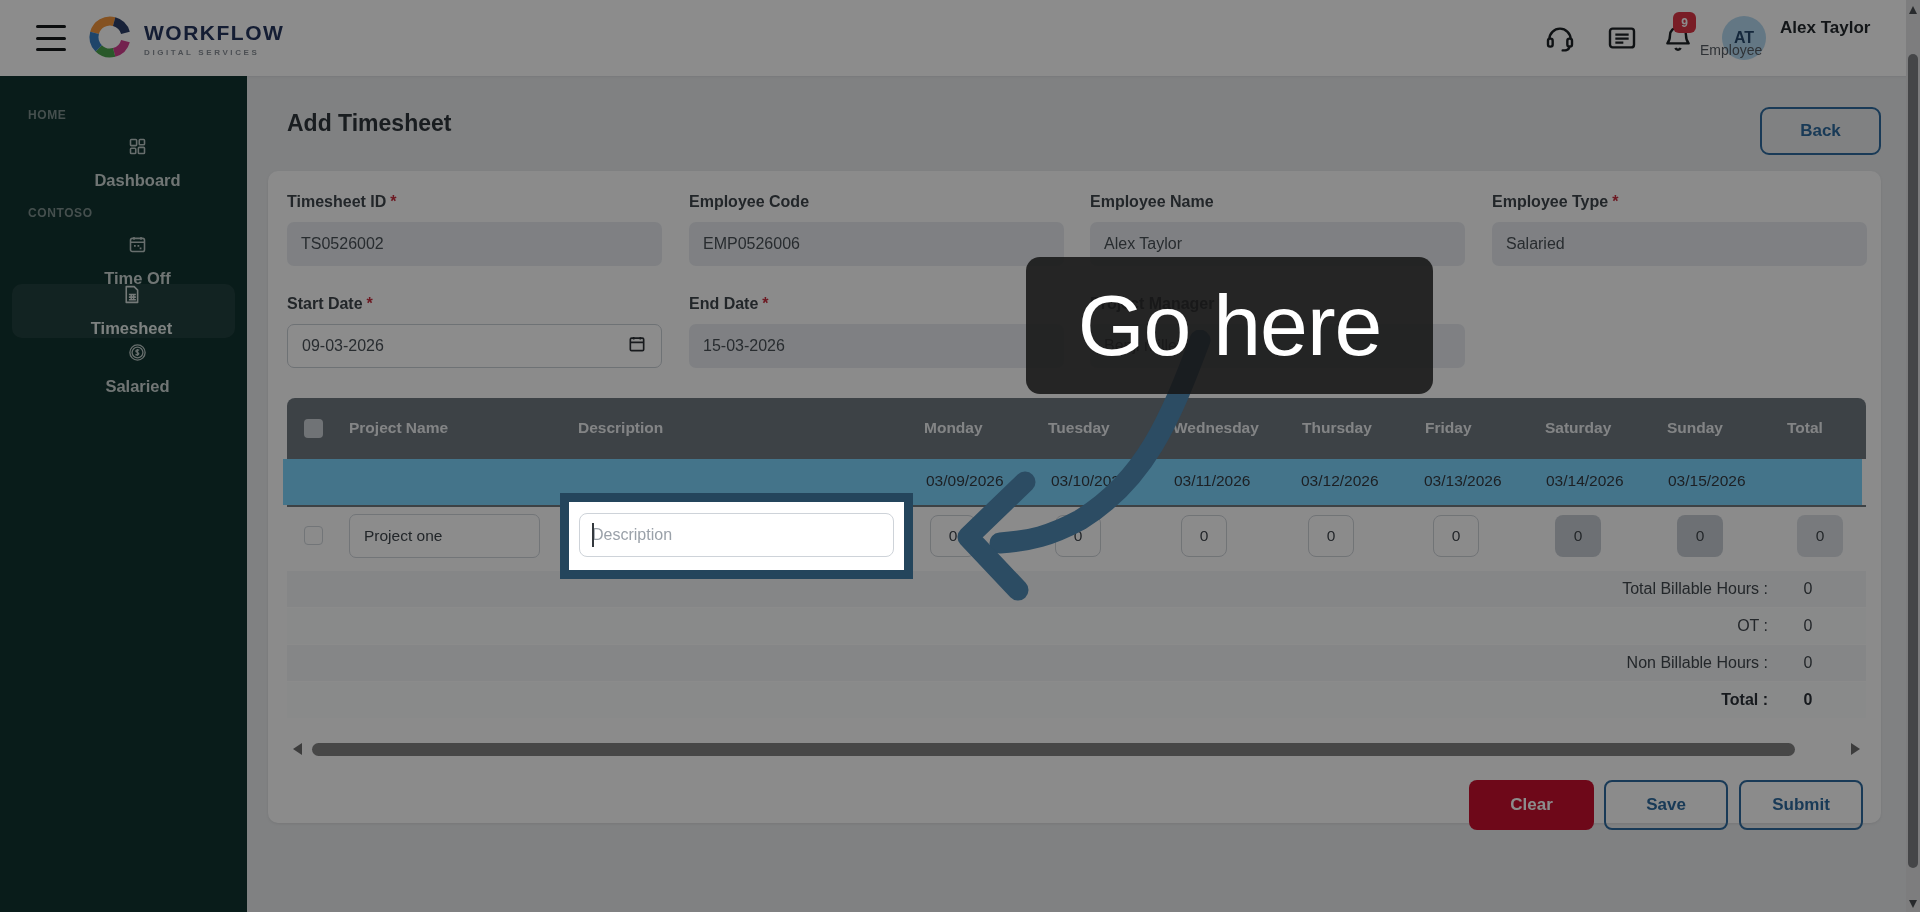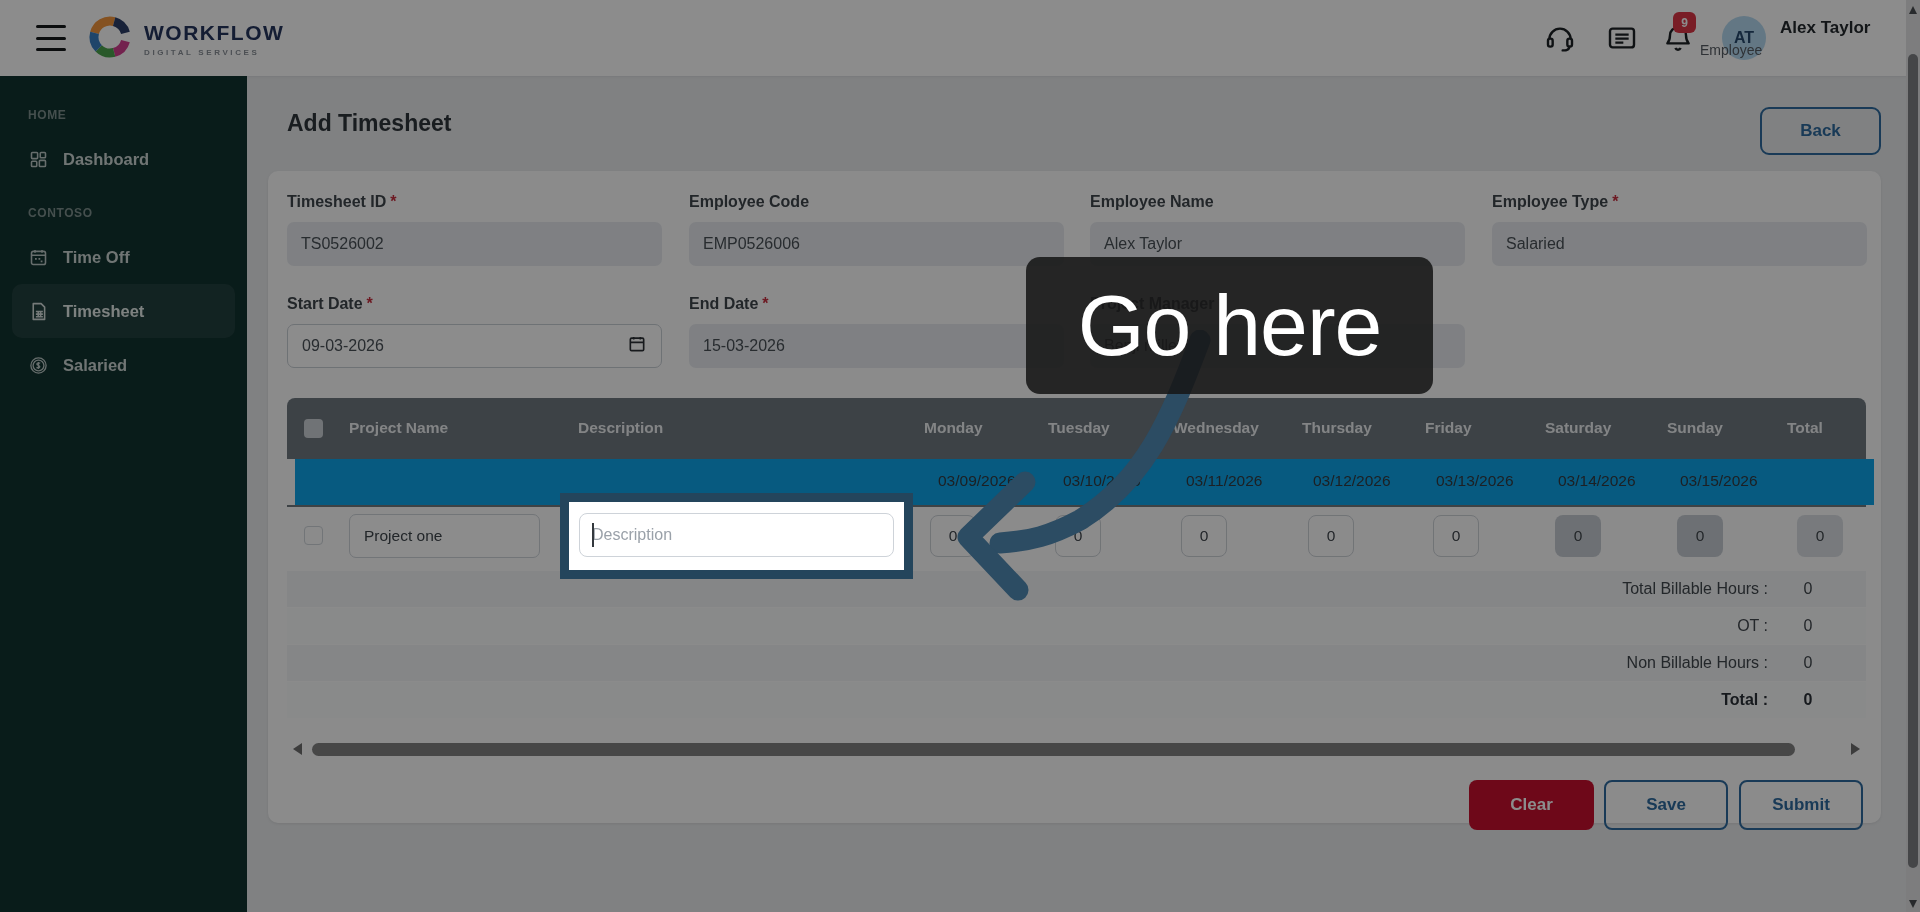--- a/index.html
+++ b/index.html
@@ -17,21 +17,21 @@
   .brand-tagline { font-size:8px; font-weight:700; color:#8a9098; letter-spacing:2.6px; margin-top:3px; }
   .top-icon { position:absolute; top:22px; width:32px; height:32px; }
   .badge { position:absolute; left:1673px; top:12px; min-width:23px; height:21px; background:#dc3545; border-radius:6px; color:#fff; font-size:12px; font-weight:700; display:flex; align-items:center; justify-content:center; padding:0 5px; }
   .avatar { position:absolute; left:1722px; top:16px; width:44px; height:44px; border-radius:50%; background:#b5d9f0; color:#27496d; font-size:16px; font-weight:700; display:flex; align-items:center; justify-content:center; }
   .user-name { position:absolute; left:1780px; top:18px; font-size:17px; font-weight:700; color:#23282d; }
   .user-role { position:absolute; left:1700px; top:42px; font-size:14px; color:#565c63; }
 
   
   .sidebar { position:absolute; left:0; top:76px; width:247px; height:836px; background:#123330; padding-top:32px; z-index:1; }
   .side-label { margin:0 0 14px 28px; font-size:12px; font-weight:700; color:#7e918e; letter-spacing:.6px; }
-  .side-item { height:46px; display:flex; align-items:center; gap:14px; padding-left:28px; color:#ccd6d4; font-size:16.5px; font-weight:600; cursor:pointer; }
+  .side-item { height:46px; display:flex; align-items:center; gap:14px; padding-left:28px; color:#ccd6d4; font-size:16.5px; font-weight:600; cursor:pointer;flex-direction:column; }
   .side-item.active { margin:4px 12px; padding-left:16px; height:54px; background:rgba(255,255,255,.07); border-radius:10px; color:#e4ecea; }
   .side-gap { height:24px; }
   .side-icon { width:21px; height:21px; flex:0 0 21px; }
 
   
   .page-title { position:absolute; left:287px; top:110px; font-size:23px; font-weight:700; color:#2f353b; z-index:1; }
   .btn-outline { border:2px solid #2f6b9e; color:#2f6b9e; background:transparent; border-radius:9px; font-size:17px; font-weight:600; font-family:inherit; cursor:pointer; }
   .back-btn { position:absolute; left:1760px; top:107px; width:121px; height:48px; z-index:1; }
 
   
@@ -42,21 +42,21 @@
   .f-input { height:44px; border-radius:7px; font-size:16px; color:#495057; display:flex; align-items:center; padding:0 14px; }
   .f-disabled { background:#e7eaee; }
   .f-editable { background:#ffffff; border:1px solid #c9cfd5; justify-content:space-between; }
   .f-select { background:#e7eaee; }
 
   
   .t-header { position:absolute; left:19px; top:227px; width:1579px; height:61px; background:#6f7880; border-radius:8px 8px 0 0; }
   .t-header span { position:absolute; top:21px; color:#eef1f3; font-size:15.5px; font-weight:600; }
   .chk { width:19px; height:19px; border-radius:4px; cursor:pointer; }
   .chk-head { position:absolute; left:17px; top:21px; background:#ccd2d8; }
-  .t-dates { position:absolute; left:27px; top:288px; width:1579px; height:46px; background:#0ea5e9; }
+  .t-dates { position:absolute; left:15px; top:288px; width:1579px; height:46px; background:#7dd3fc; }
   .t-dates span { position:absolute; top:13px; font-size:15.5px; color:#343b42; }
   .t-line { position:absolute; left:19px; top:334px; width:1579px; height:2px; background:#70787f; }
   .t-row { position:absolute; left:19px; top:336px; width:1579px; height:62px; }
   .chk-row { position:absolute; left:17px; top:19px; background:#fdfdfe; border:1px solid #cfd5da; }
   .proj-input { position:absolute; left:62px; top:7px; width:191px; height:44px; background:#fff; border:1px solid #cfd5da; border-radius:7px; font-size:15.5px; color:#3f464c; padding:0 14px; font-family:inherit; }
   .day { position:absolute; top:8px; width:46px; height:42px; border-radius:8px; font-size:15.5px; color:#41474d; text-align:center; font-family:inherit; }
   .day-on { background:#fdfdfe; border:1px solid #ced3d8; }
   .day-off { background:#c7cdd3; border:none; }
   .day-total { background:#dadfe3; border:none; }
 

